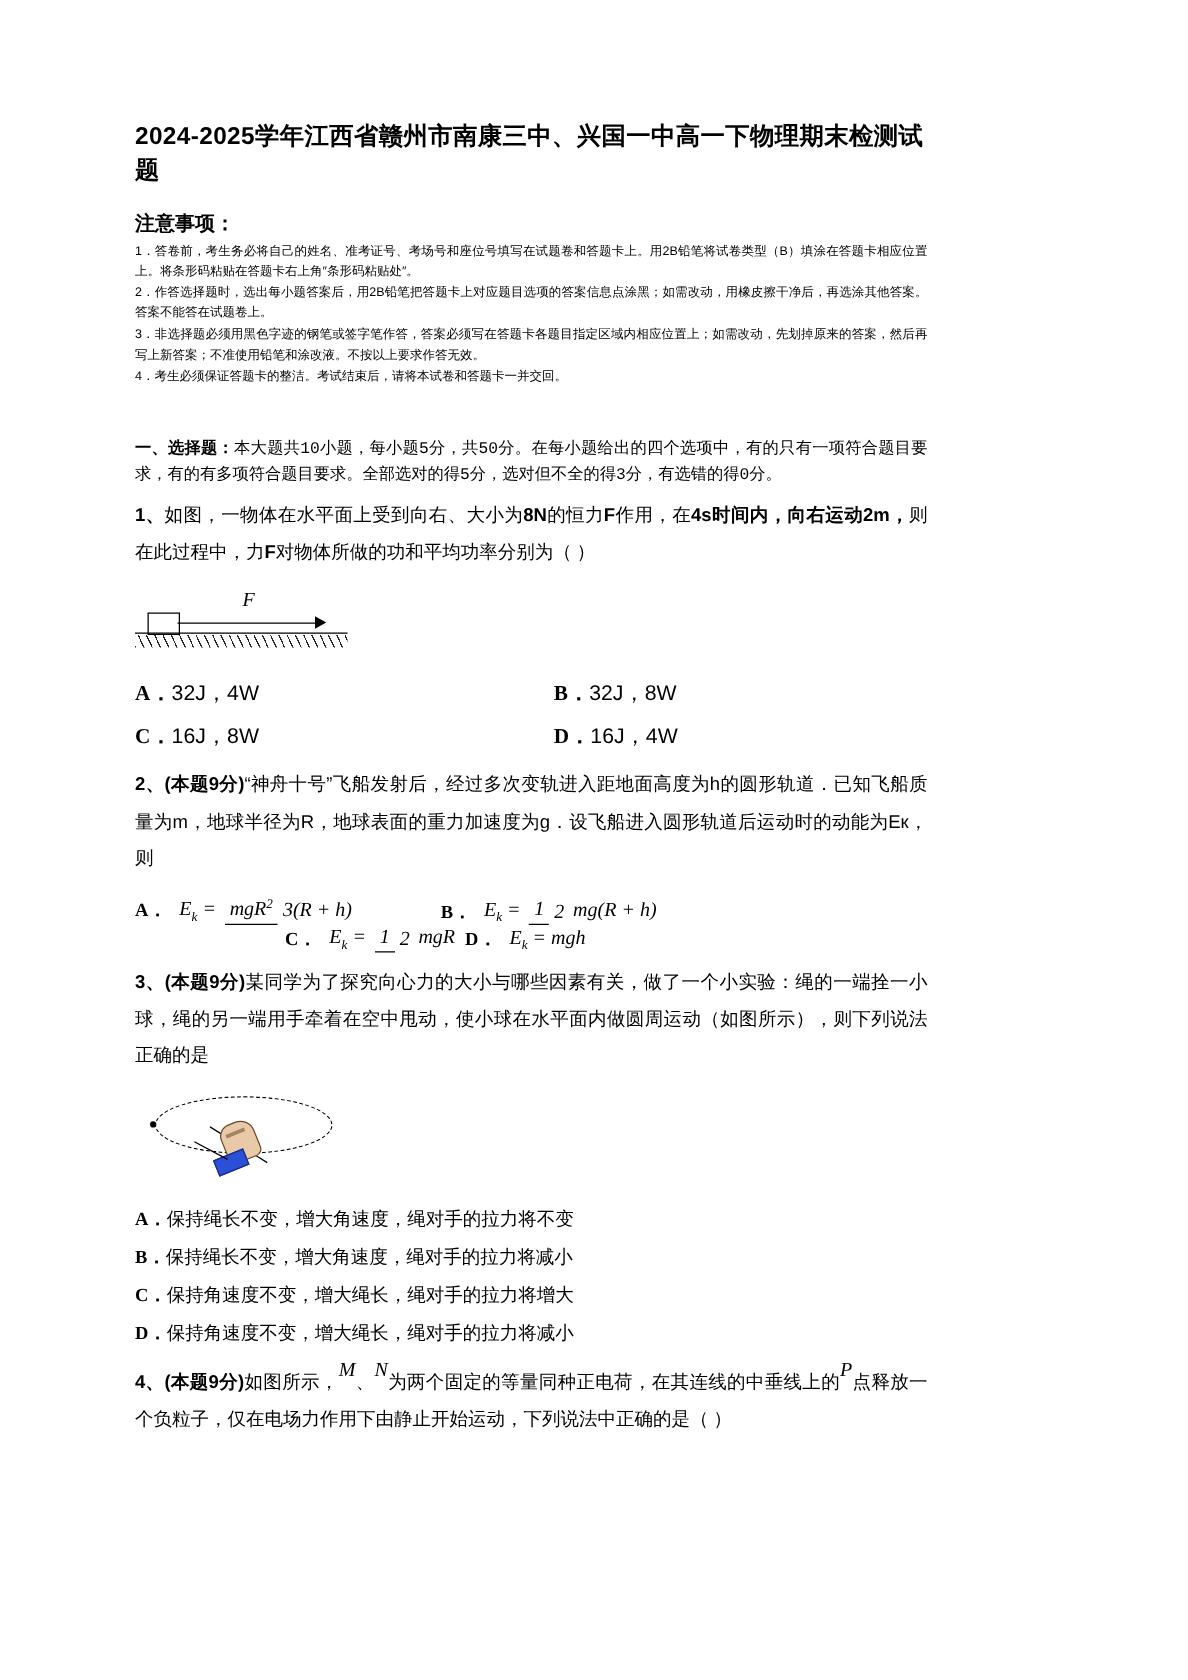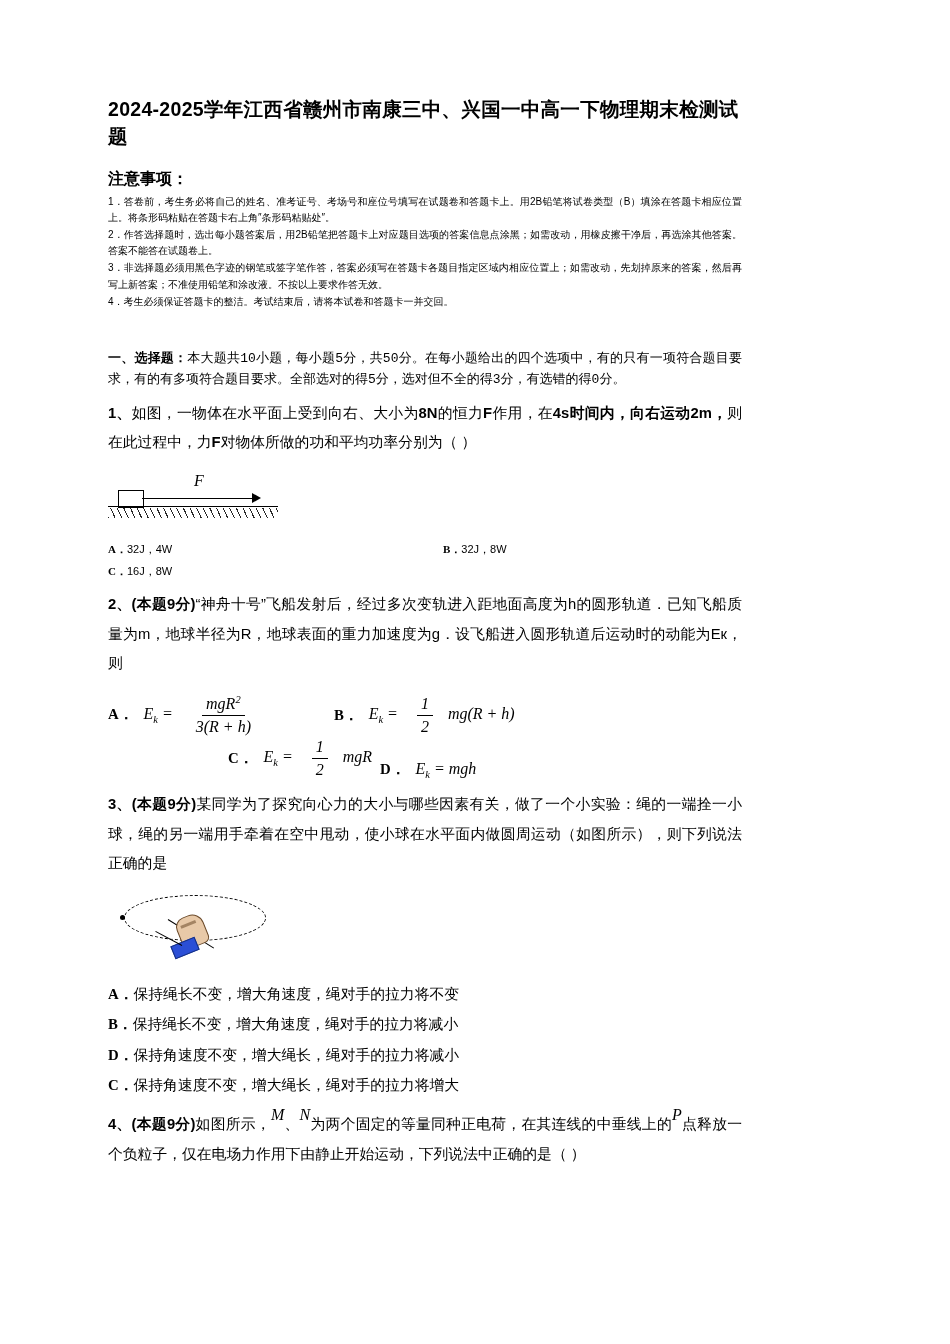--- a/index.html
+++ b/index.html
@@ -55,21 +55,21 @@
     font-family: "Liberation Sans", sans-serif;
     font-size: 14.8px;
     line-height: 2.0;
     text-align: justify;
     margin-top: 8px;
   }
   .q-text b { font-weight: bold; }
   .opt-row {
     display: flex;
     font-family: "Liberation Sans", sans-serif;
-    font-size: 11px;
+    font-size: 17px;
     line-height: 2.0;
   }
   .opt-col {
     width: 50%;
     box-sizing: border-box;
   }
   .opt-col.second { padding-left: 18px; }
   .opt-line {
     font-family: "Liberation Sans", sans-serif;
     font-size: 14.8px;
@@ -209,24 +209,24 @@
     font-style: italic;
     font-size: 16px;
   }
   .sub {
     font-size: 10.5px;
     vertical-align: sub;
     font-style: italic;
   }
   .frac {
     display: inline-flex;
-    flex-direction: column;
+    flex-direction: row;
     align-items: center;
     vertical-align: middle;
-    margin: 0 15px;
+    margin: 0 3px;
   }
   .frac .num {
     border-bottom: 1.1px solid #000;
     padding: 0 4px 1px 4px;
     line-height: 1.25;
   }
   .frac .den {
     padding: 1px 4px 0 4px;
     line-height: 1.25;
   }
@@ -282,20 +282,23 @@
       <span class="opt-label">A．</span><span>32J，4W</span>
     </div>
     <div class="opt-col second">
       <span class="opt-label">B．</span><span>32J，8W</span>
     </div>
   </div>
   <div class="opt-row">
     <div class="opt-col">
       <span class="opt-label">C．</span><span>16J，8W</span>
     </div>
+    <div class="opt-col second">
+      <span class="opt-label">D．</span><span>16J，4W</span>
+    </div>
   </div>
 
   <div class="q-text">
     <b><span>2、</span><span>(本题9分)</span></b><span>“神舟十号”飞船发射后，经过多次变轨进入距地面高度为h的圆形轨道．已知飞船质量为m，地球半径为R，地球表面的重力加速度为g．设飞船进入圆形轨道后运动时的动能为Eк，则</span>
   </div>
 
   <div class="formula-row">
     <div class="formula-item">
       <span class="opt-label">A．</span>
       <span class="mathit">E<span class="sub">k</span>&nbsp;=&nbsp;<span class="frac">
@@ -336,23 +339,23 @@
     <div class="arm"></div>
   </div>
 
   <div class="opt-line">
     <span class="opt-label">A．</span><span>保持绳长不变，增大角速度，绳对手的拉力将不变</span>
   </div>
   <div class="opt-line">
     <span class="opt-label">B．</span><span>保持绳长不变，增大角速度，绳对手的拉力将减小</span>
   </div>
   <div class="opt-line">
+    <span class="opt-label">C．</span><span>保持角速度不变，增大绳长，绳对手的拉力将增大</span>
+  </div>
+  <div class="opt-line">
     <span class="opt-label">D．</span><span>保持角速度不变，增大绳长，绳对手的拉力将减小</span>
-  </div>
-  <div class="opt-line">
-    <span class="opt-label">C．</span><span>保持角速度不变，增大绳长，绳对手的拉力将增大</span>
   </div>
 
   <div class="q-text">
     <b><span>4、</span><span>(本题9分)</span></b><span>如图所示，</span><span class="inline-sup">M</span><span>、</span><span class="inline-sup">N</span><span>为两个固定的等量同种正电荷，在其连线的中垂线上的</span><span class="inline-sup">P</span><span>点释放一个负粒子，仅在电场力作用下由静止开始运动，下列说法中正确的是（    ）</span>
   </div>
 
 </div>
 
 </body></html>

